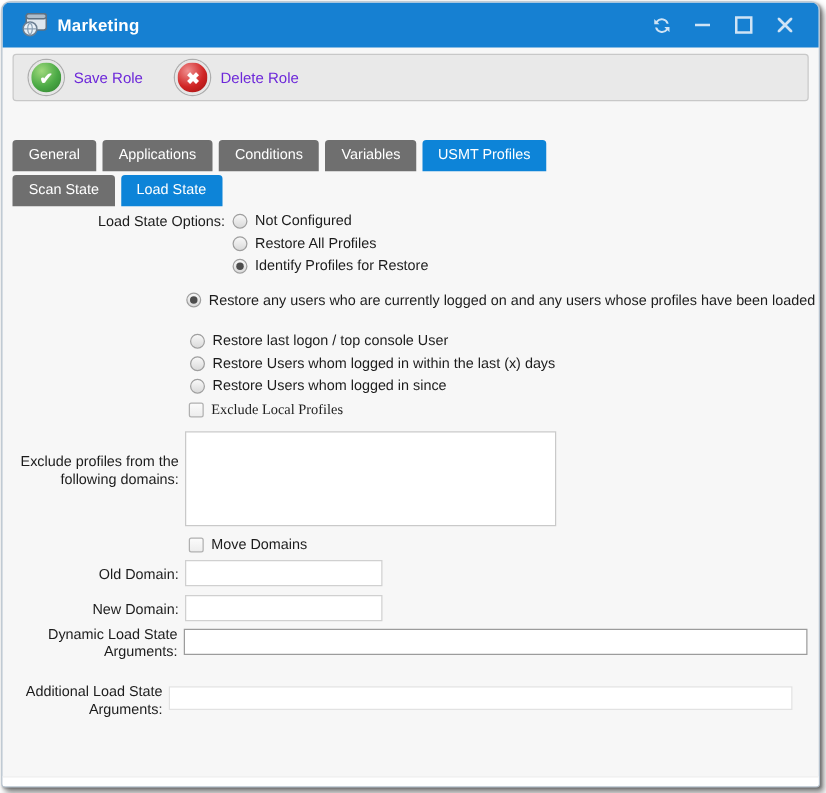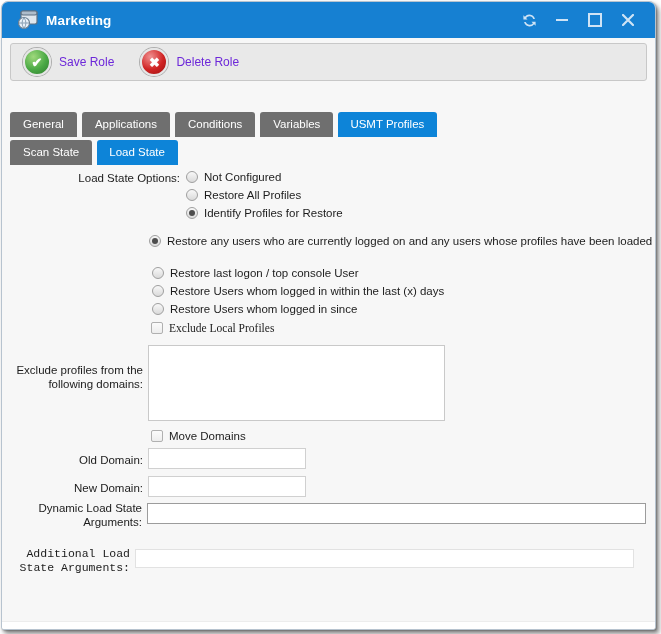--- a/index.html
+++ b/index.html
@@ -155,18 +155,18 @@
 
     <div class="rlabel" style="left:0;width:141px;top:311px;">Old Domain:</div>
     <input class="tx" style="left: 146px; top: 306px; width: 158px; height: 21px; border-color: rgb(208, 208, 208);" value="">
 
     <div class="rlabel" style="left:0;width:141px;top:339px;">New Domain:</div>
     <input class="tx" style="left: 146px; top: 334px; width: 158px; height: 21px; border-color: rgb(208, 208, 208);" value="">
 
     <div class="rlabel" style="left:0;width:140px;top:359px;">Dynamic Load State Arguments:</div>
     <input class="tx" style="left: 145px; top: 361px; width: 499px; height: 21px; border-color: rgb(156, 156, 156);" value="">
 
-    <div class="rlabel" style="left:0;width:128px;top:405px;font-family:Liberation Mono, monospace;">Additional Load State Arguments:</div>
+    <div class="rlabel" style="left:0;width:128px;top:405px;">Additional Load State Arguments:</div>
     <input class="tx" style="left: 133px; top: 407px; width: 499px; height: 19px; border-color: rgb(226, 226, 226);" value="">
   </div>
 
   <div class="footer-strip"></div>
 </div>
 
 </body></html>

